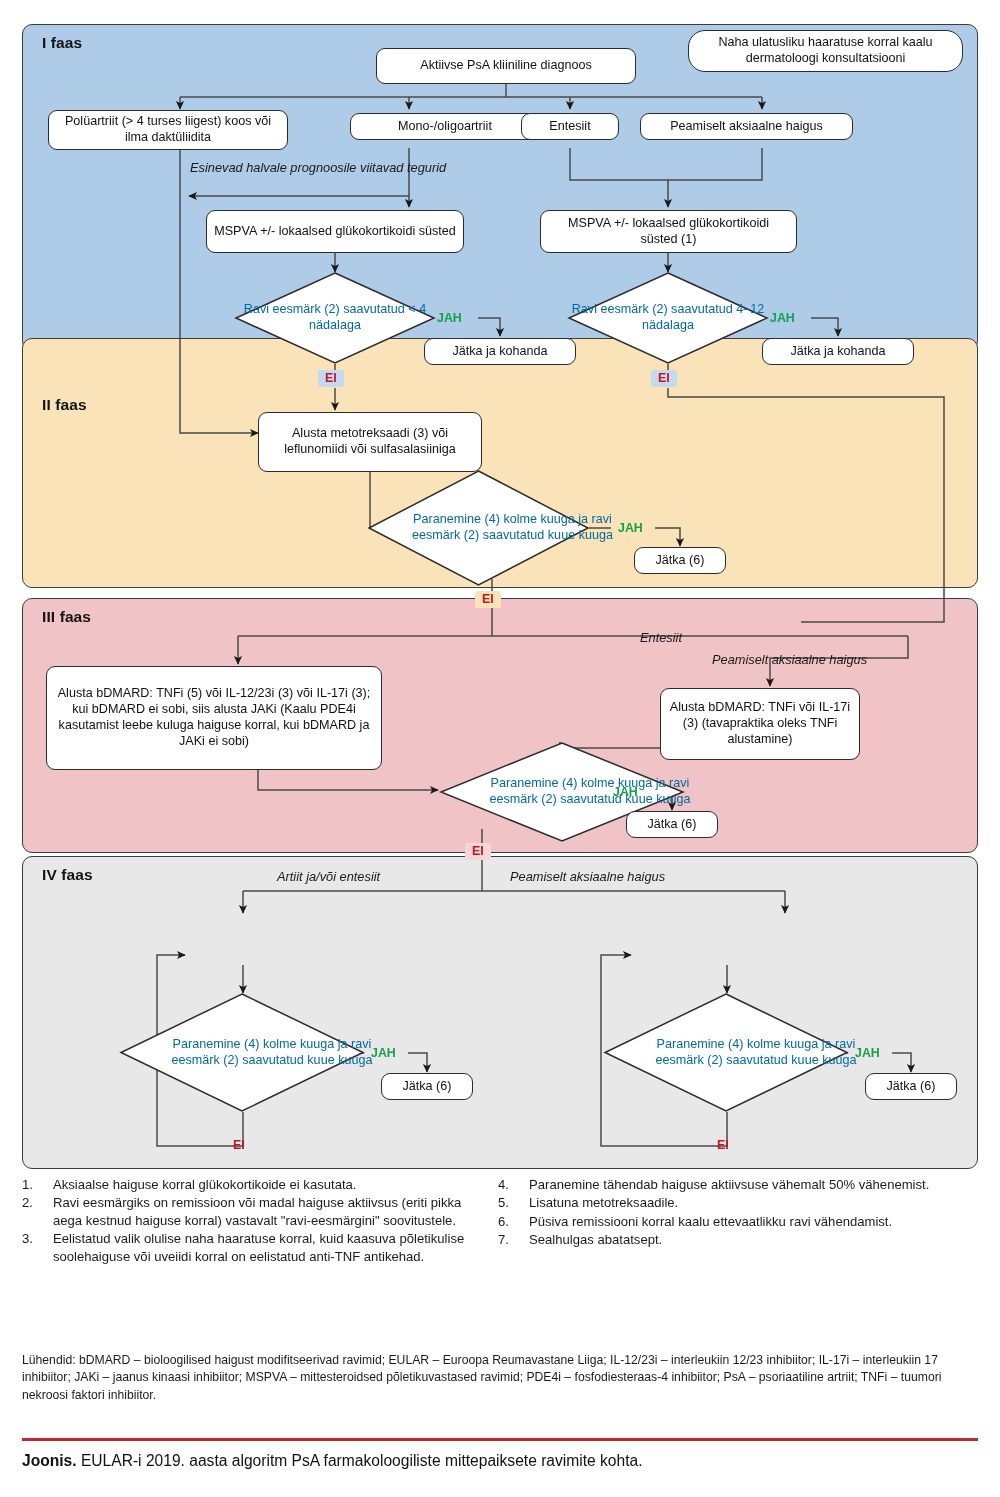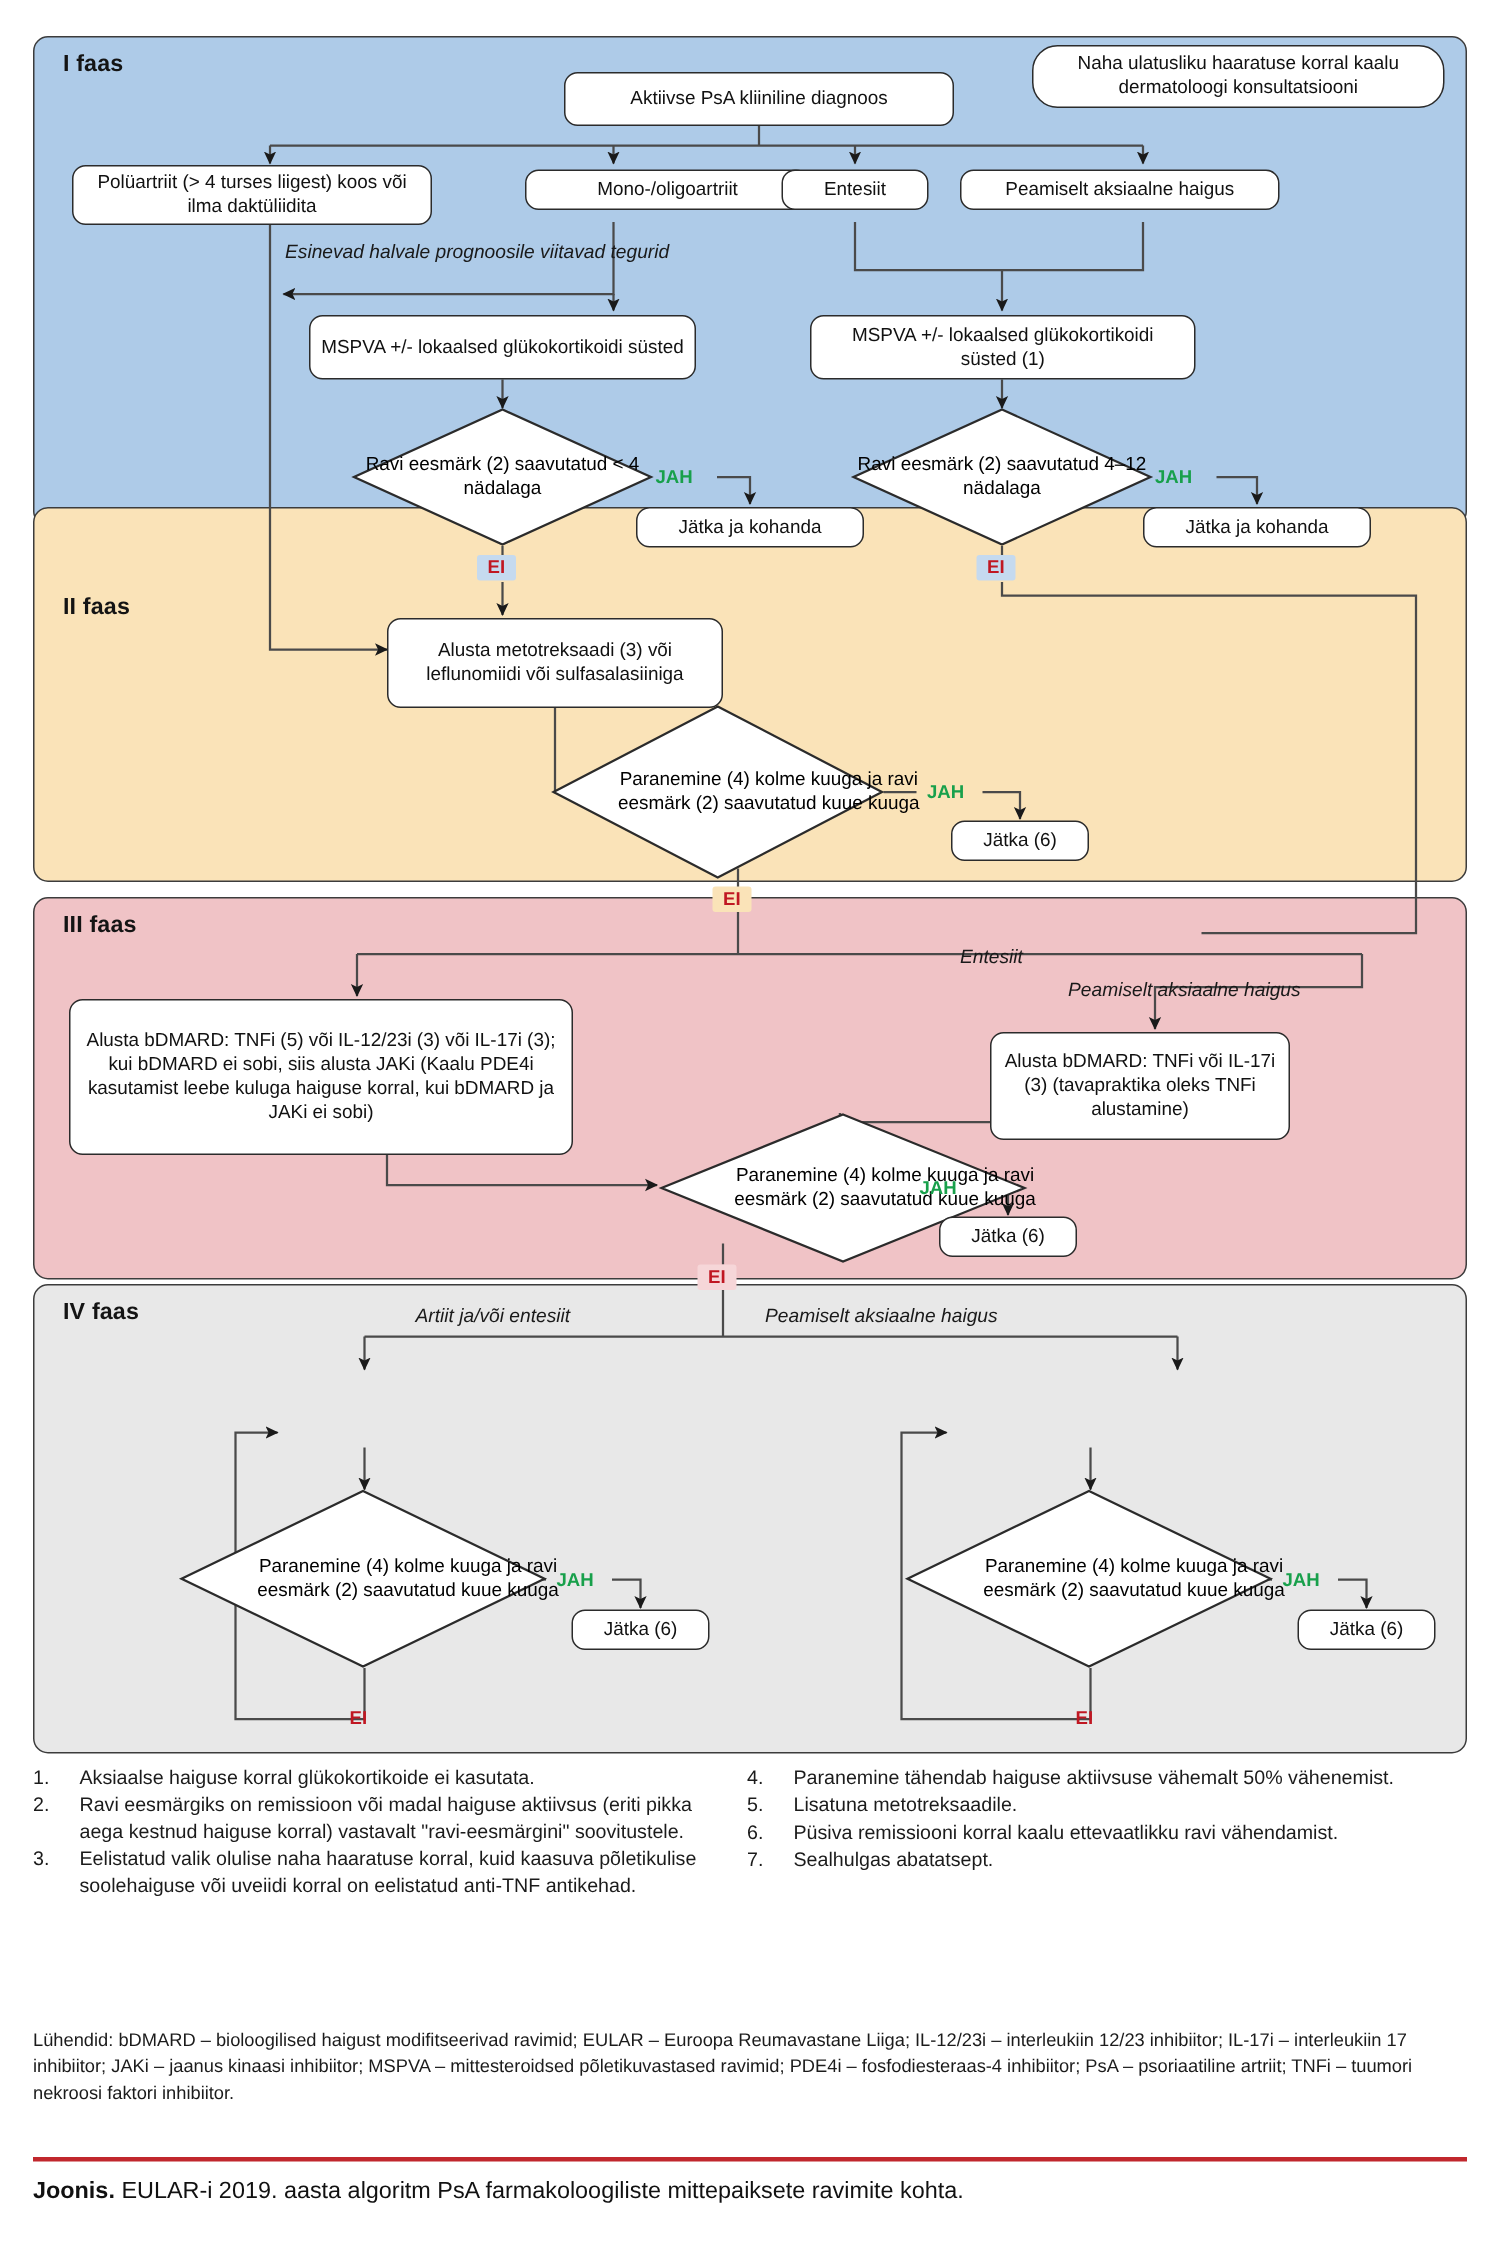--- a/index.html
+++ b/index.html
@@ -71,21 +71,21 @@
   }
   .diamond svg{position:absolute;left:0;top:0;overflow:visible;}
   .diamond .dtext{
     position:absolute;
     left:0;top:0;
     width:100%;height:100%;
     display:flex;align-items:center;justify-content:center;
     text-align:center;
     font-size:12.6px;
     line-height:1.24;
-    color:#000000;
+    color:#0369a1;
     pointer-events:none;
   }
 
   
   .elabel{
     position:absolute;
     font-size:12.4px;
     font-weight:bold;
     z-index:22;
     white-space:nowrap;

